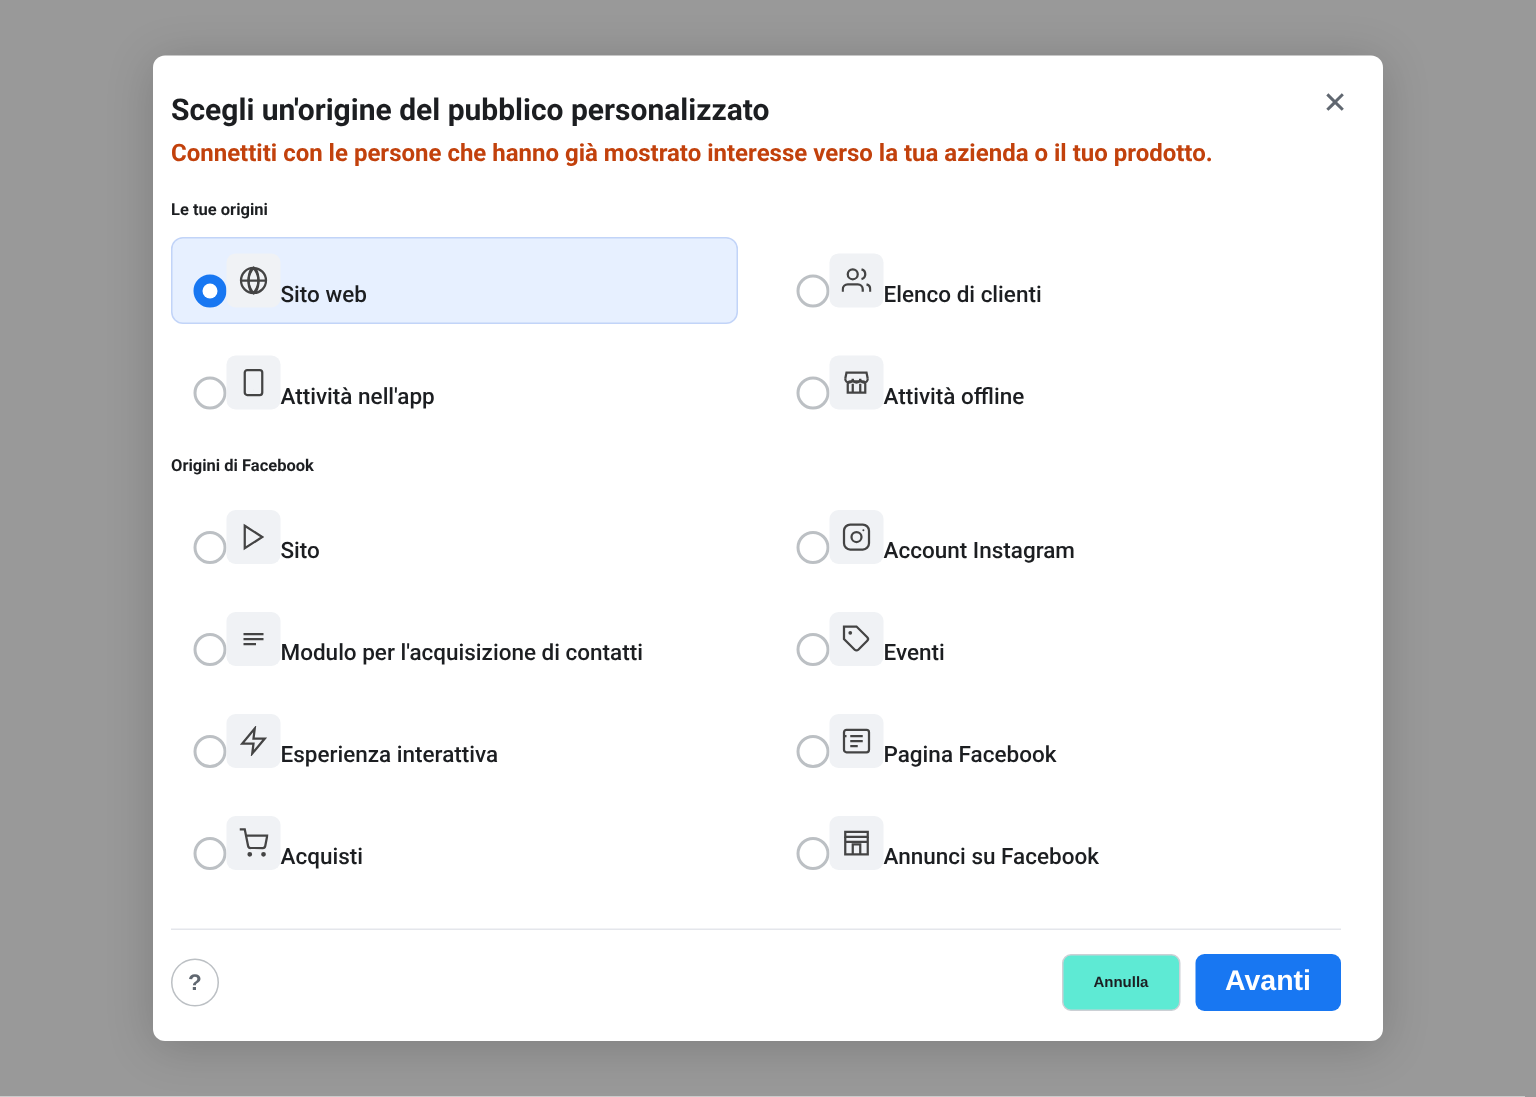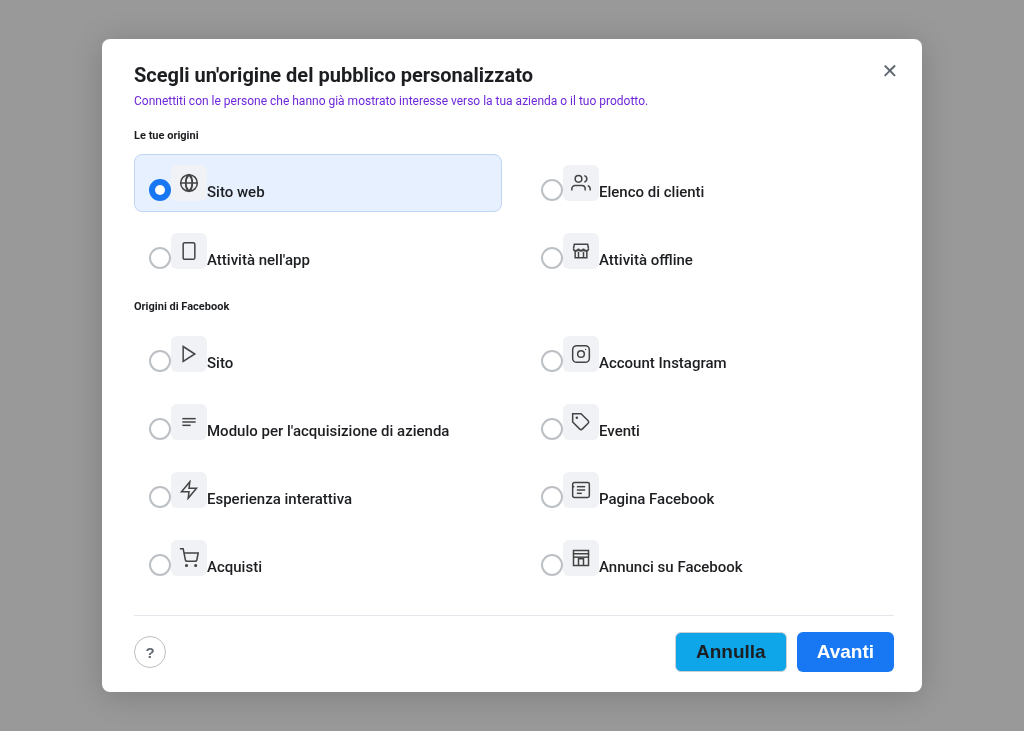--- a/index.html
+++ b/index.html
@@ -9,37 +9,38 @@
       display: flex;
       align-items: center;
       justify-content: center;
       min-height: 100vh;
       min-width: 1024px;
     }
     .dialog {
       background: #fff;
       border-radius: 8px;
       width: 820px;
-      padding: 24px 28px 20px 32px;
+      padding: 24px 28px 20px 12px;
       position: relative;
       box-shadow: 0 4px 32px rgba(0,0,0,0.18);
     }
     .dialog-header {
       margin-bottom: 4px;
     }
     .dialog-title {
       font-size: 20px;
       font-weight: 700;
       color: #1c1e21;
       margin-bottom: 6px;
     }
     .dialog-subtitle {
-      font-size: 12px;
-      color: #6d28d9;
+      font-size: 16px;
+      color: #c2410c;
       line-height: 1.4;
+      font-weight: bold;
     }
     .close-btn {
       position: absolute;
       top: 16px;
       right: 16px;
       background: none;
       border: none;
       cursor: pointer;
       font-size: 20px;
       color: #606770;
@@ -139,22 +140,22 @@
       font-weight: 600;
     }
     .footer-actions {
       display: flex;
       gap: 10px;
     }
     .btn-annulla {
       padding: 8px 20px;
       border-radius: 6px;
       border: 1px solid #ccd0d5;
-      background: #0ea5e9;
-      font-size: 19px;
+      background: #5eead4;
+      font-size: 10px;
       font-weight: 600;
       color: #1c1e21;
       cursor: pointer;
     }
     .btn-avanti {
       padding: 8px 20px;
       border-radius: 6px;
       border: none;
       background: #1877f2;
       font-size: 19px;
@@ -257,21 +258,21 @@
 
     <div class="option-item">
       <div class="radio-outer"></div>
       <div class="icon-box">
         <svg viewBox="0 0 24 24" stroke-width="1.8">
           <line x1="4" y1="8" x2="20" y2="8"></line>
           <line x1="4" y1="12" x2="20" y2="12"></line>
           <line x1="4" y1="16" x2="14" y2="16"></line>
         </svg>
       </div>
-      <span class="option-label">Modulo per l'acquisizione di azienda</span>
+      <span class="option-label">Modulo per l'acquisizione di contatti</span>
     </div>
 
     <div class="option-item">
       <div class="radio-outer"></div>
       <div class="icon-box">
         <svg viewBox="0 0 24 24" stroke-width="1.8">
           <path d="M20.59 13.41l-7.17 7.17a2 2 0 0 1-2.83 0L2 12V2h10l8.59 8.59a2 2 0 0 1 0 2.82z"></path>
           <circle cx="7" cy="7" r="1.5" fill="#444" stroke="none"></circle>
         </svg>
       </div>

